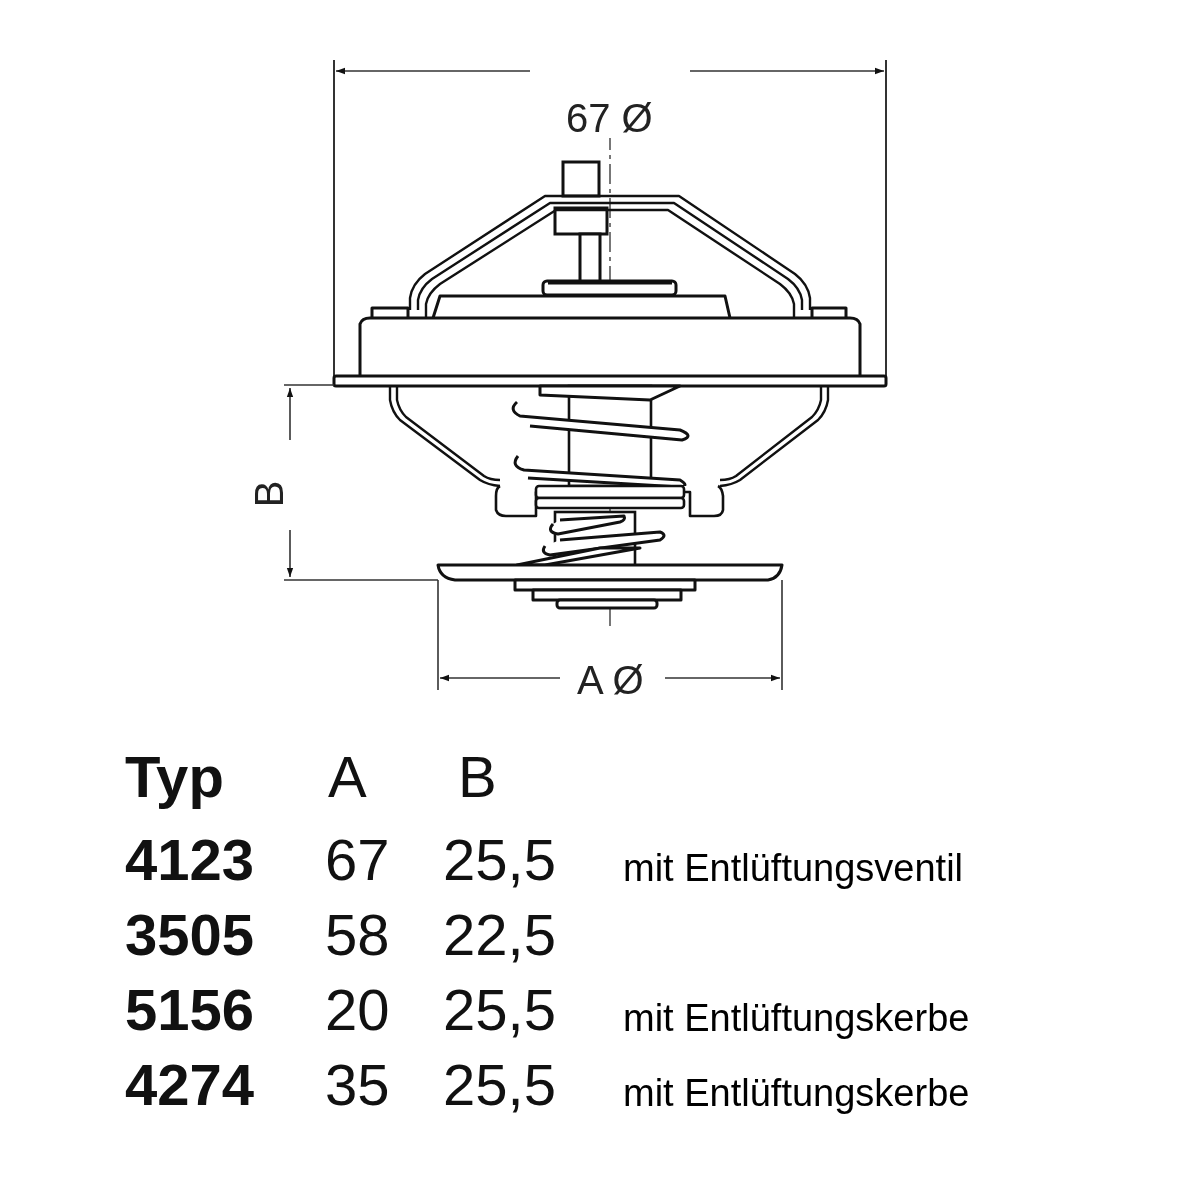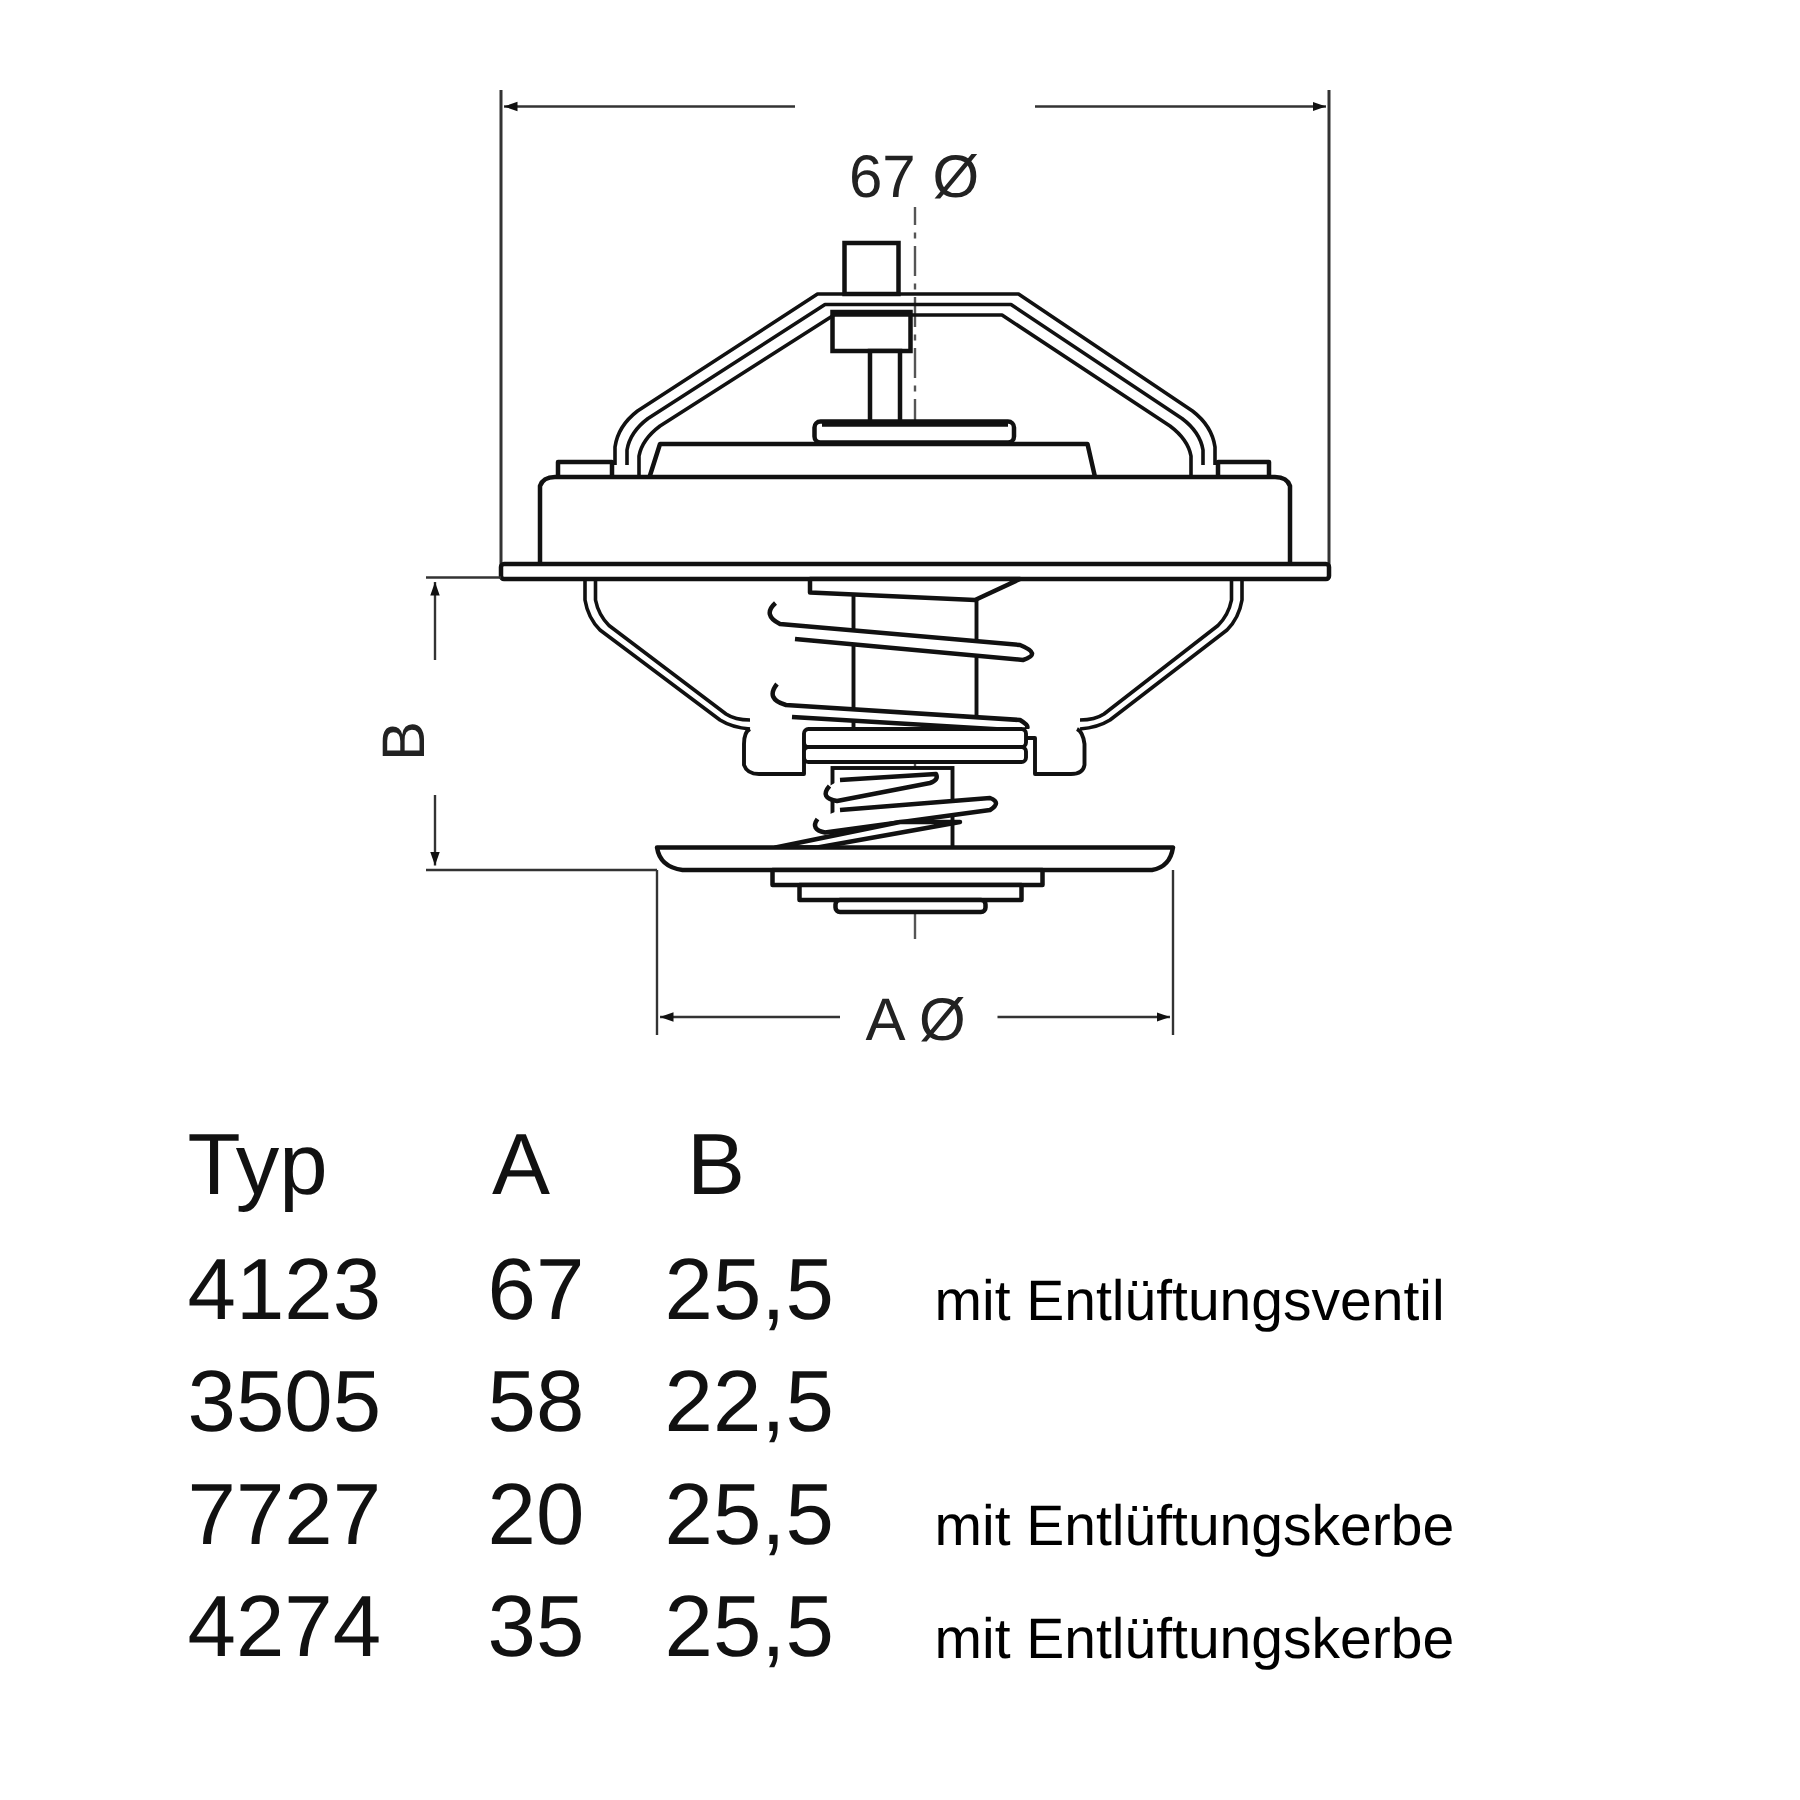--- a/index.html
+++ b/index.html
@@ -16,21 +16,21 @@
   .row { position: relative; height: 75px; }
   .row.header { height: 83px; }
   .cell { position: absolute; top: 0; line-height: 1; white-space: nowrap; }
   .c-typ  { left: 0; }
   .c-a    { left: 200px; }
   .c-b    { left: 318px; }
   .c-note { left: 498px; top: 18px; font-size: 38px; color: #000000; }
   .header .cell { font-size: 56px; font-weight: bold; color: #111; }
   .header .c-a { left: 203px; }
   .header .c-b { left: 333px; }
-  .row .c-typ { font-size: 58px; font-weight: normal; text-align: right; }
+  .row .c-typ { font-size: 58px; font-weight: bold; text-align: right; }
   .row .c-a, .row .c-b { font-size: 58px; font-weight: normal; }
   .row .c-a.bold { font-weight: normal; }
 </style>
 </head>
 <body>
 
 <svg id="drawing" width="1200" height="720" viewBox="0 0 1200 720" xmlns="http://www.w3.org/2000/svg">
   <defs>
     <marker id="arr" viewBox="0 0 10 10" refX="10" refY="5" markerWidth="9" markerHeight="9" orient="auto-start-reverse" markerUnits="userSpaceOnUse">
       <path d="M0,1.5 L10,5 L0,8.5 z" fill="#111"></path>
@@ -137,21 +137,21 @@
     <span class="cell c-b">25,5</span>
     <span class="cell c-note">mit Entlüftungsventil</span>
   </div>
   <div class="row">
     <span class="cell c-typ">3505</span>
     <span class="cell c-a">58</span>
     <span class="cell c-b">22,5</span>
     <span class="cell c-note"></span>
   </div>
   <div class="row">
-    <span class="cell c-typ">7727</span>
+    <span class="cell c-typ">5156</span>
     <span class="cell c-a">20</span>
     <span class="cell c-b">25,5</span>
     <span class="cell c-note">mit Entlüftungskerbe</span>
   </div>
   <div class="row">
     <span class="cell c-typ">4274</span>
     <span class="cell c-a bold">35</span>
     <span class="cell c-b">25,5</span>
     <span class="cell c-note">mit Entlüftungskerbe</span>
   </div>

